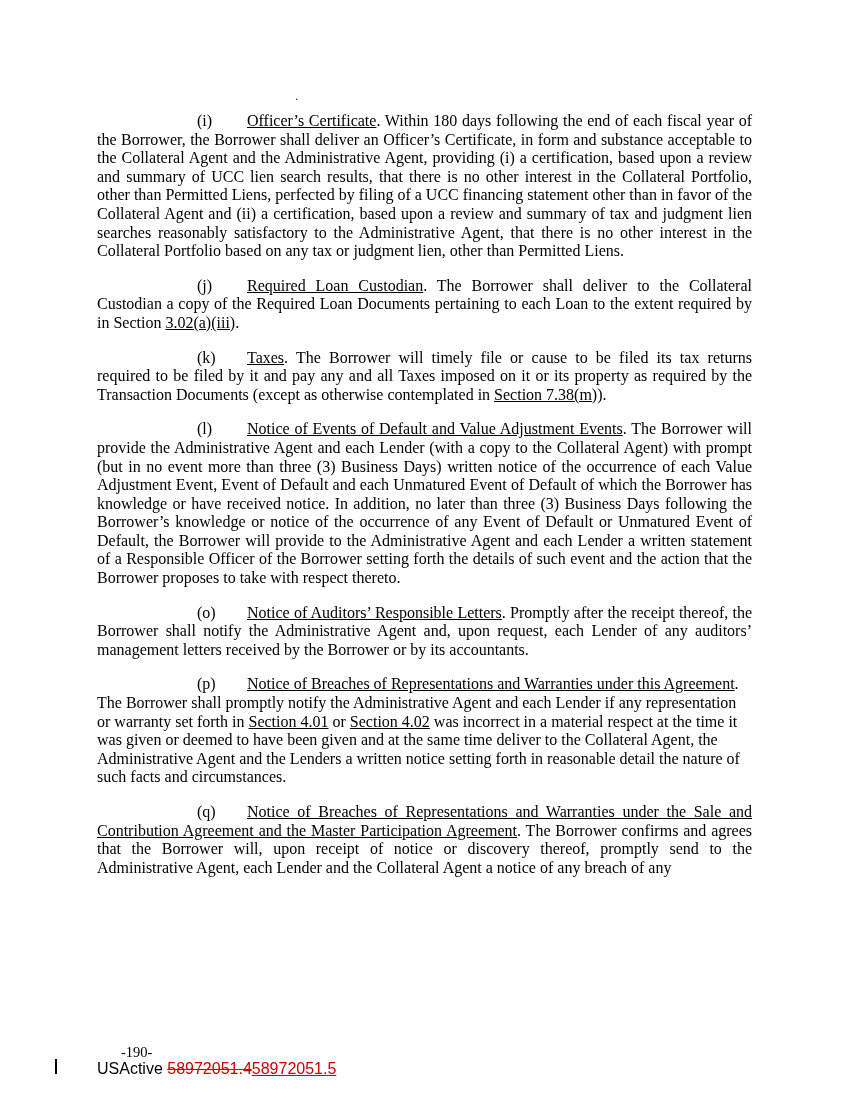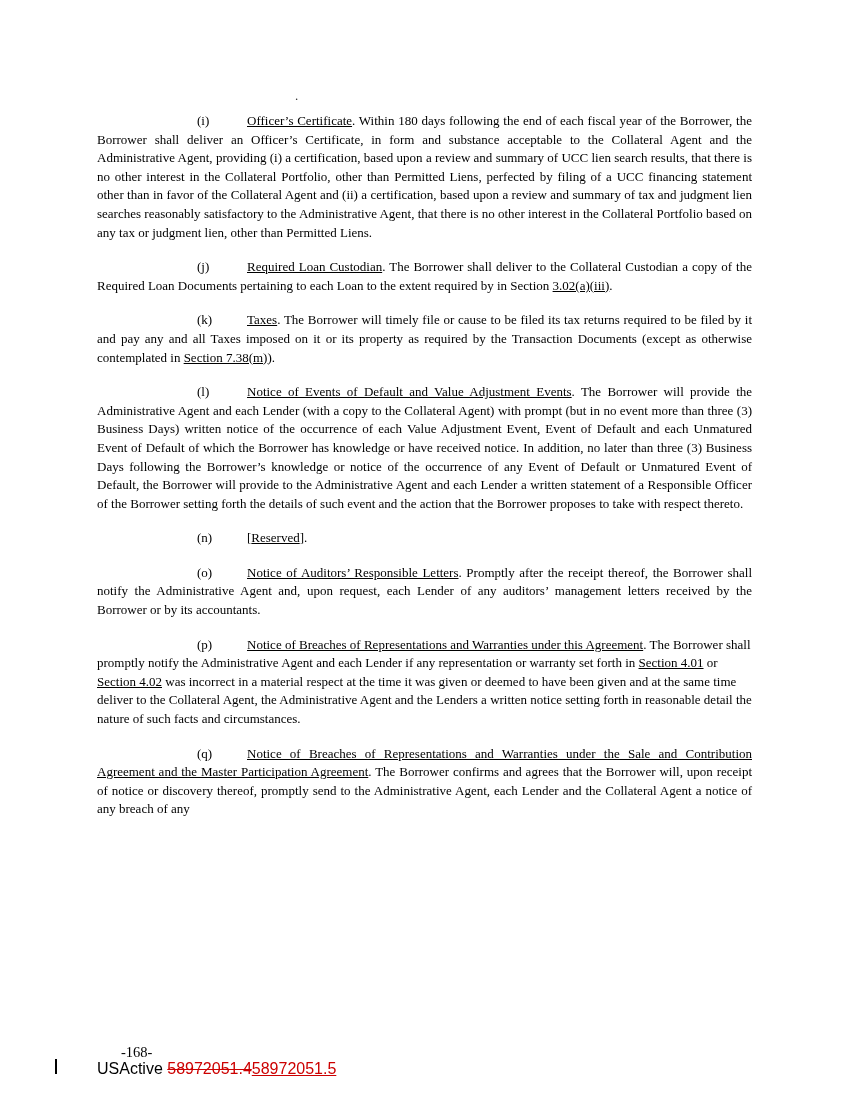--- a/index.html
+++ b/index.html
@@ -22,21 +22,21 @@
     left: 295px;
     top: 88px;
     font-size: 13px;
     color: #333;
   }
   .content {
     position: absolute;
     left: 97px;
     top: 112px;
     width: 655px;
-    font-size: 13px;
+    font-size: 16px;
     line-height: 18.6px;
   }
   .para {
     margin: 0 0 16px 0;
     text-indent: 100px;
     text-align: left;
   }
   .para.just {
     text-align: justify;
   }
@@ -85,24 +85,23 @@
 <body>
 
 <div class="page">
   <div class="stray">.</div>
 
   <div class="content" id="content">
       <p class="para just"><span class="plabel">(i)</span><span class="u">Officer’s Certificate</span><span>. Within 180 days following the end of each fiscal year of the Borrower, the Borrower shall deliver an Officer’s Certificate, in form and substance acceptable to the Collateral Agent and the Administrative Agent, providing (i) a certification, based upon a review and summary of UCC lien search results, that there is no other interest in the Collateral Portfolio, other than Permitted Liens, perfected by filing of a UCC financing statement other than in favor of the Collateral Agent and (ii) a certification, based upon a review and summary of tax and judgment lien searches reasonably satisfactory to the Administrative Agent, that there is no other interest in the Collateral Portfolio based on any tax or judgment lien, other than Permitted Liens.</span></p>
       <p class="para just"><span class="plabel">(j)</span><span class="u">Required Loan Custodian</span><span>. The Borrower shall deliver to the Collateral Custodian a copy of the Required Loan Documents pertaining to each Loan to the extent required by in Section </span><span class="u">3.02(a)(iii)</span><span>.</span></p>
       <p class="para just"><span class="plabel">(k)</span><span class="u">Taxes</span><span>. The Borrower will timely file or cause to be filed its tax returns required to be filed by it and pay any and all Taxes imposed on it or its property as required by the Transaction Documents (except as otherwise contemplated in </span><span class="u">Section 7.38(m)</span><span>).</span></p>
       <p class="para just"><span class="plabel">(l)</span><span class="u">Notice of Events of Default and Value Adjustment Events</span><span>. The Borrower will provide the Administrative Agent and each Lender (with a copy to the Collateral Agent) with prompt (but in no event more than three (3) Business Days) written notice of the occurrence of each Value Adjustment Event, Event of Default and each Unmatured Event of Default of which the Borrower has knowledge or have received notice. In addition, no later than three (3) Business Days following the Borrower’s knowledge or notice of the occurrence of any Event of Default or Unmatured Event of Default, the Borrower will provide to the Administrative Agent and each Lender a written statement of a Responsible Officer of the Borrower setting forth the details of such event and the action that the Borrower proposes to take with respect thereto.</span></p>
-      <p class="para just"><span class="plabel">(n)</span><span>[</span><span class="u">Reserved</span><span>].</span></p>
       <p class="para just"><span class="plabel">(o)</span><span class="u">Notice of Auditors’ Responsible Letters</span><span>. Promptly after the receipt thereof, the Borrower shall notify the Administrative Agent and, upon request, each Lender of any auditors’ management letters received by the Borrower or by its accountants.</span></p>
       <p class="para"><span class="plabel">(p)</span><span class="u">Notice of Breaches of Representations and Warranties under this Agreement</span><span>. The Borrower shall promptly notify the Administrative Agent and each Lender if any representation or warranty set forth in </span><span class="u">Section 4.01</span><span> or </span><span class="u">Section 4.02</span><span> was incorrect in a material respect at the time it was given or deemed to have been given and at the same time deliver to the Collateral Agent, the Administrative Agent and the Lenders a written notice setting forth in reasonable detail the nature of such facts and circumstances.</span></p>
       <p class="para just"><span class="plabel">(q)</span><span class="u">Notice of Breaches of Representations and Warranties under the Sale and Contribution Agreement and the Master Participation Agreement</span><span>. The Borrower confirms and agrees that the Borrower will, upon receipt of notice or discovery thereof, promptly send to the Administrative Agent, each Lender and the Collateral Agent a notice of any breach of any</span></p>
     </div>
 
   <div class="changebar"></div>
 
-  <div class="pagenum">-168-</div>
+  <div class="pagenum">-190-</div>
 
   <div class="docid" id="docid"><span class="normal">USActive </span><span class="strike-red">58972051.4</span><span class="underline-red">58972051.5</span></div>
 </div>
 
 </body></html>

